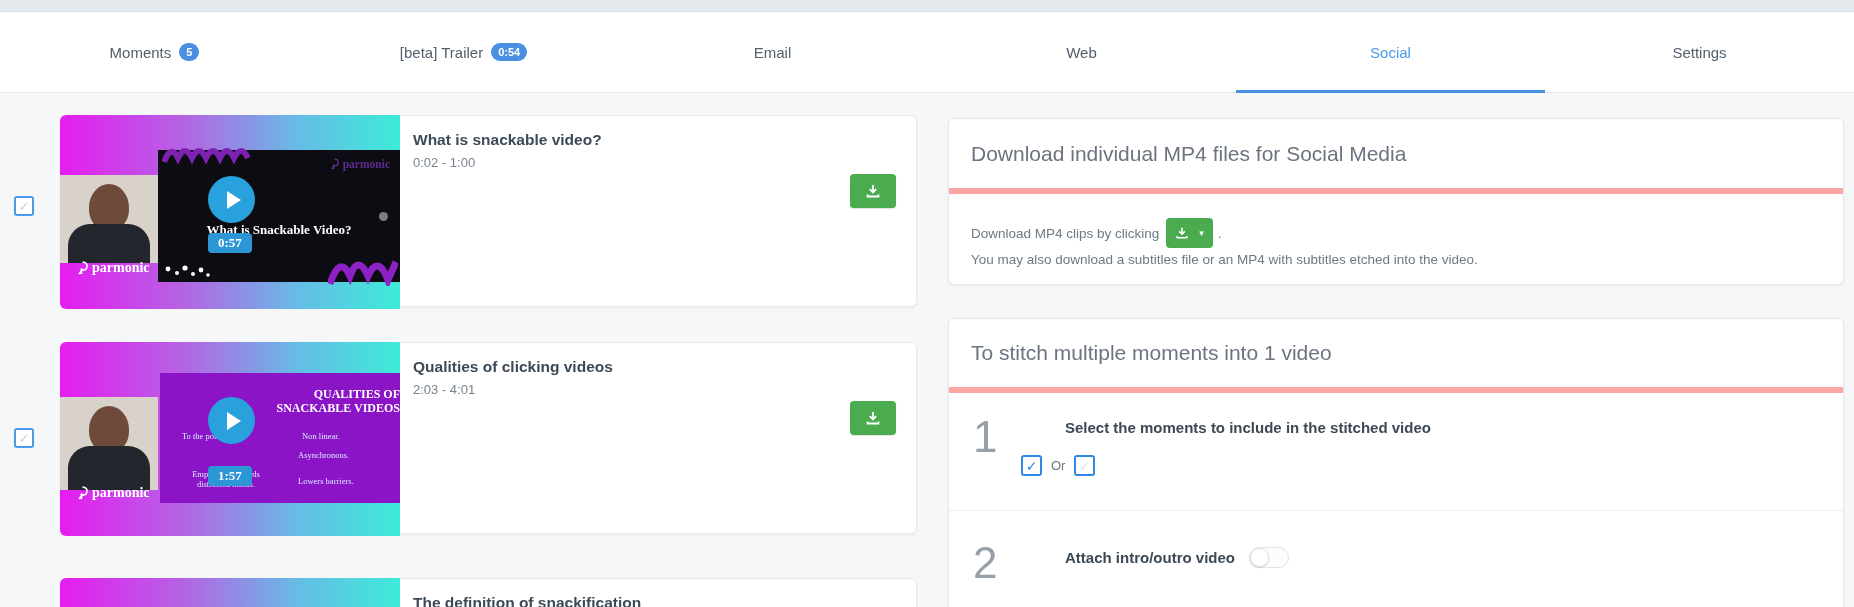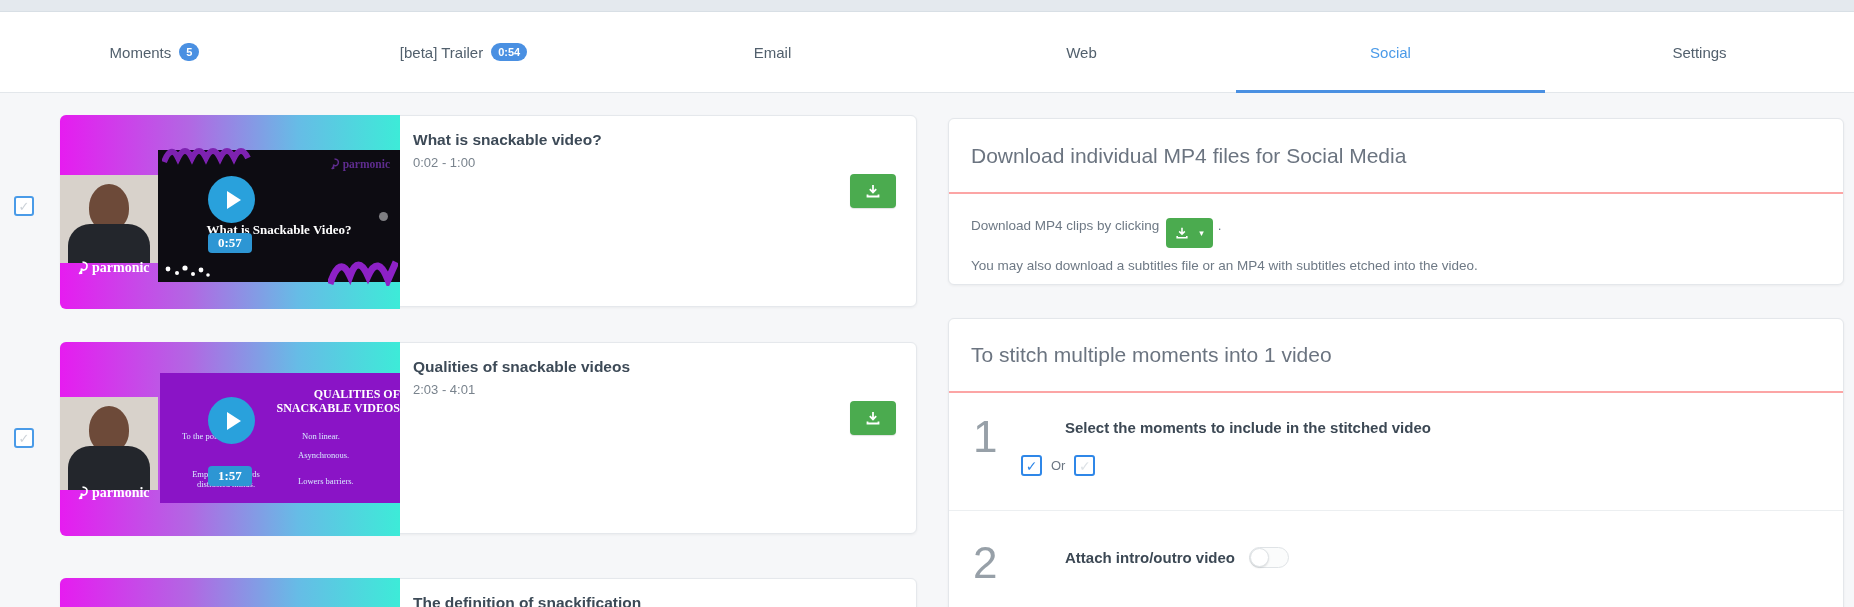--- a/index.html
+++ b/index.html
@@ -57,29 +57,29 @@
   .wc-body { position:absolute; left:8px; top:49px; width:82px; height:44px;
     border-radius:22px 22px 0 0; background:#23262c; }
   .sq { position:absolute; }
   .slide-head { position:absolute; left:0; right:0; top:14px; text-align:right; color:#fff;
     font-weight:bold; font-size:12px; line-height:14px; }
   .bullet { position:absolute; color:#d9ecff; font-size:8.5px; line-height:10px; }
 
   
   .panel { position:absolute; left:948px; width:896px; background:#fff;
     border:1px solid #e4e7eb; border-radius:6px; box-shadow:0 1px 3px rgba(0,0,0,.05); }
-  .panel-header { height:75px; border-bottom:2px solid #fca5a5; display:flex;
+  .panel-header { height:75px; border-bottom:6px solid #fca5a5; display:flex;
     align-items:center; padding:0 22px; font-size:21px; color:#6b7480; }
   .panel2 .panel-header { height:74px; }
   .p1-body { padding:24px 22px 0 22px; font-size:13.5px; color:#6e7985; }
-  .p1-line1 { display:flex; }
+  .p1-line1 { display:flex; align-items:center; }
   .btn-split { height:30px; background:var(--green,#4bab4f); border-radius:4px;
     display:inline-flex; align-items:center; padding:0 9px; gap:10px; margin:0 5px 0 7px; cursor:pointer; }
   .caret { color:#fff; font-size:9px; line-height:9px; }
-  .p1-line2 { margin-top:10px; }
+  .p1-line2 { margin-top:4px; }
   .step { position:relative; border-bottom:1px solid #eceff1; }
   .step:last-child { border-bottom:none; }
   .step-num { position:absolute; left:24px; top:22px; font-size:44px; color:#97a0a8; line-height:1; }
   .step-text { position:absolute; left:72px; font-size:15px; font-weight:600; color:#3c4854;margin-left:44px; }
   .cb-row { position:absolute; left:72px; top:62px; display:flex; align-items:center; gap:9px; }
   .cb { width:21px; height:21px; border:2px solid #2f87e8; border-radius:3px; background:#fff;
     display:flex; align-items:center; justify-content:center; font-size:14px; font-weight:bold; cursor:pointer; }
   .cb.checked { color:#2f87e8; }
   .cb.ghost { color:#dde2e6; }
   .or { font-size:13px; color:#6b7683; font-weight:400; }
@@ -202,21 +202,21 @@
         <svg width="13" height="14" viewBox="0 0 12 13">
           <path d="M6 1 C9 1 11 3 10 6 C9 9 6 9 5 7 L5 12 M3 12 L5 9" stroke="#fff" stroke-width="1.6" fill="none"></path>
         </svg>
         <span>parmonic</span>
       </span>
       <div class="play" style="top:55px">
         <div class="play-tri"></div>
       </div>
       <div class="duration" style="top:124px">1:57</div>
     </div>
-    <div class="card-title">Qualities of snackable videos</div>
+    <div class="card-title">Qualities of clicking videos</div>
     <div class="card-time">2:03 - 4:01</div>
     <div class="dl-btn">
       <svg width="16" height="16" viewBox="0 0 16 16">
         <path d="M8 2 V9 M4.8 6.2 L8 9.4 L11.2 6.2" stroke="#fff" stroke-width="1.8" fill="none"></path>
         <path d="M2.5 11.5 V13.5 H13.5 V11.5" stroke="#fff" stroke-width="1.8" fill="none"></path>
       </svg>
     </div>
   </div>
 
   <div class="card" style="top:578px">

